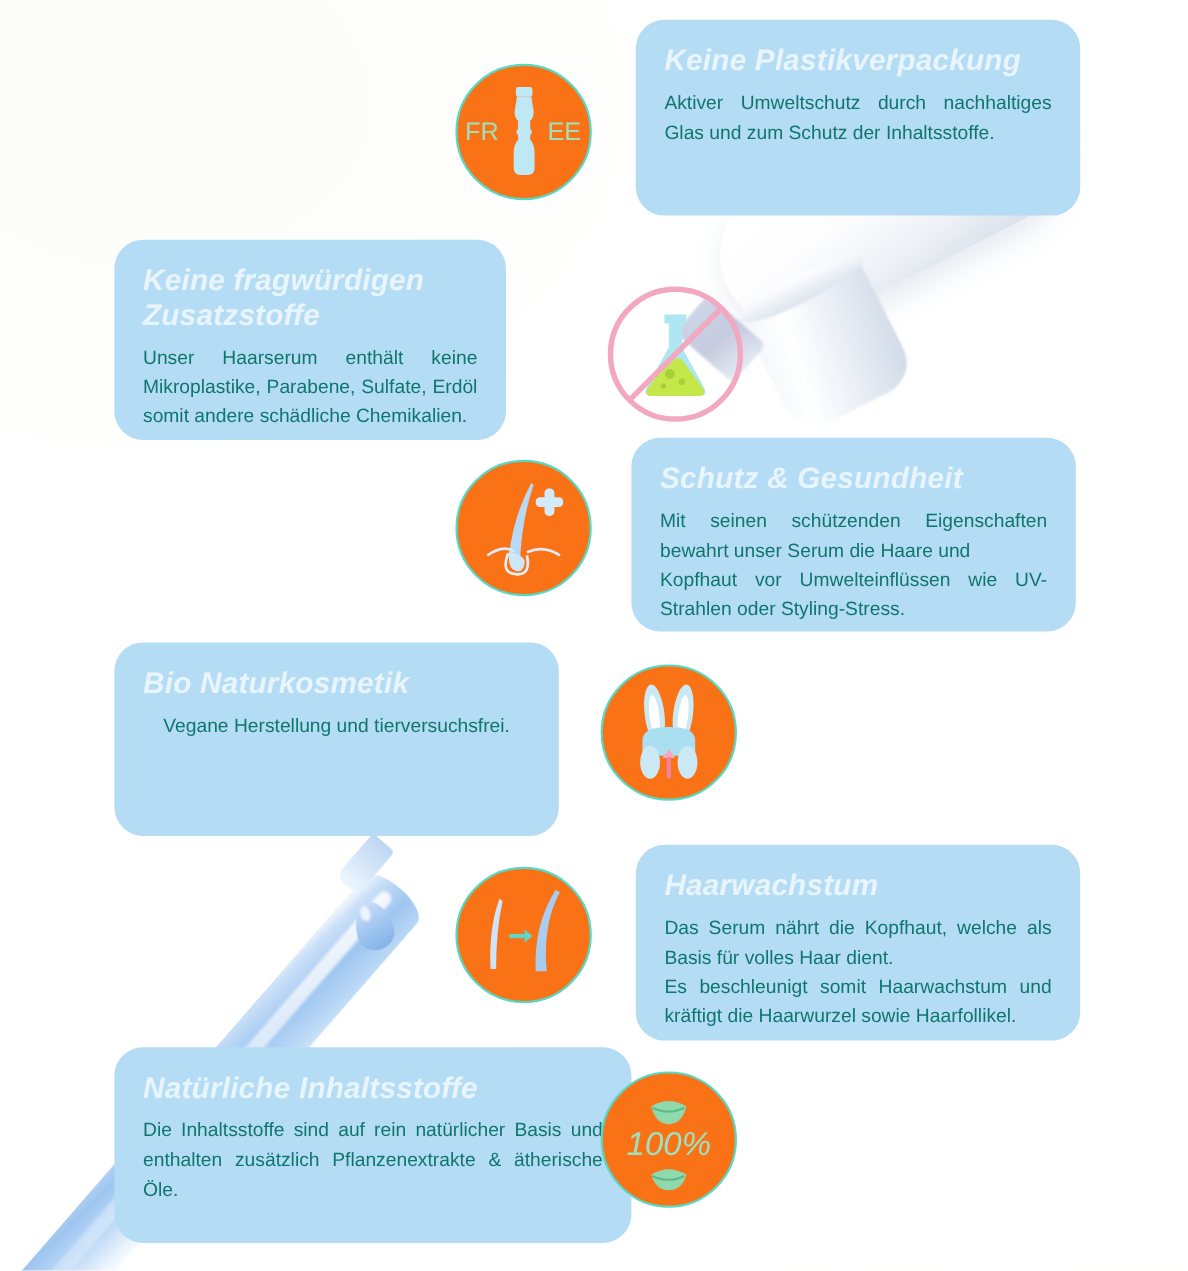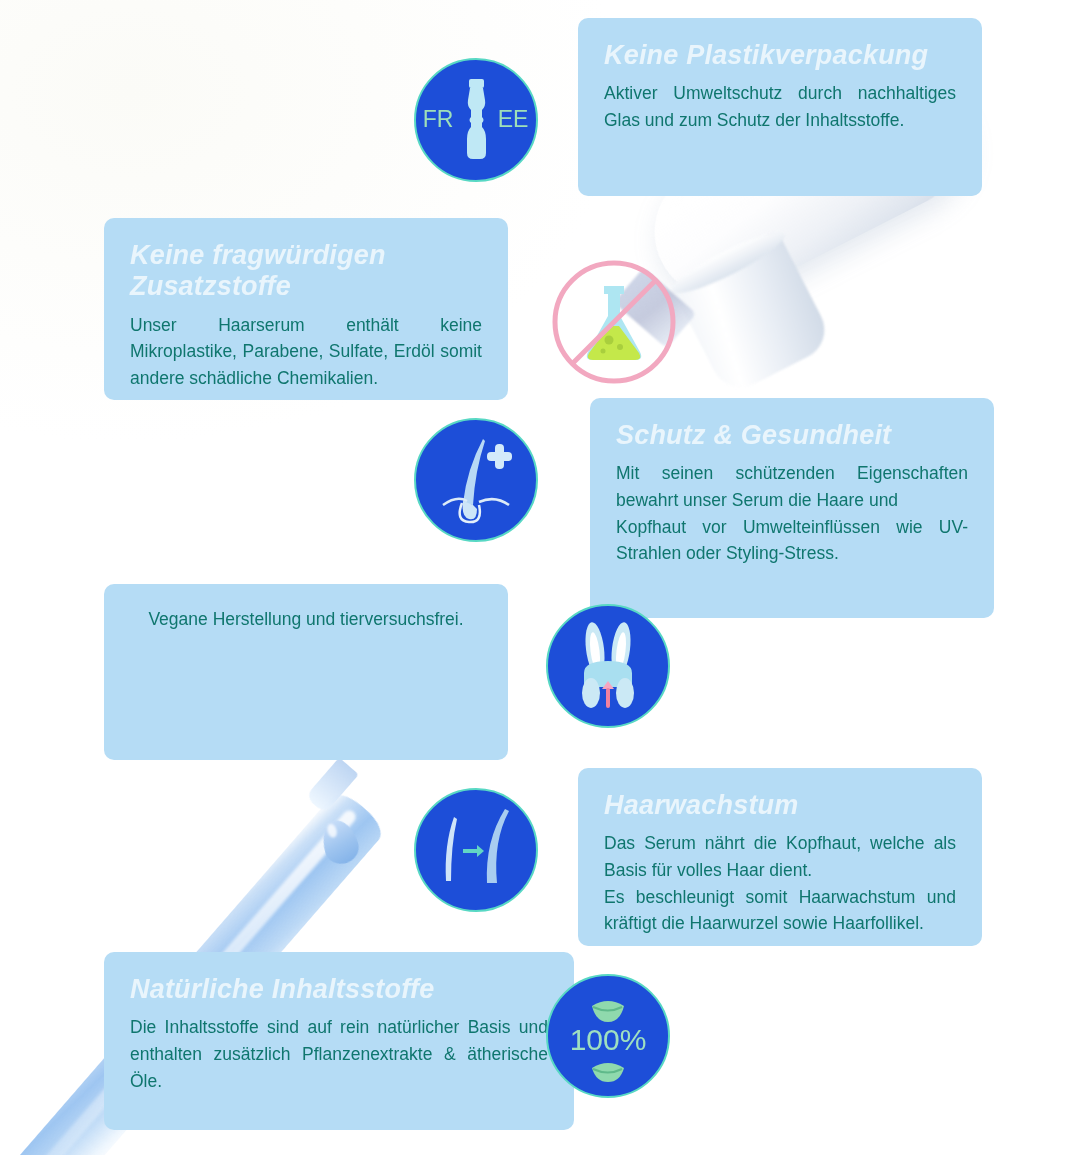--- a/index.html
+++ b/index.html
@@ -162,21 +162,21 @@
     width: 9px; height: 14px;
     border-radius: 50%;
     background: rgba(255,255,255,0.75);
     filter: blur(1.2px);
   }
 
   
   .card {
     position: absolute;
     background: #b5dcf5;
-    border-radius: 10px;
+    border-radius: 26px;
     padding: 22px 26px 18px 26px;
   }
   .card-title {
     font-size: 27px;
     font-style: italic;
     font-weight: bold;
     color: #e9f5fc;
     line-height: 1.16;
     letter-spacing: 0.2px;
     margin-bottom: 9px;
@@ -185,46 +185,46 @@
   .card-body {
     font-size: 17.5px;
     color: #0f766e;
     line-height: 1.52;
     text-align: justify;
     white-space: pre-line;
   }
   .card-body.nojustify { text-align: center; }
 
   #card-plastic    { left: 578px; top: 18px;   width: 404px; height: 178px; }
-  #card-additives  { left: 104px; top: 218px;  width: 404px; height: 182px; }
-  #card-protection { left: 590px; top: 398px;  width: 404px; height: 220px; }
+  #card-additives  { left: 104px; top: 218px;  width: 356px; height: 182px; }
+  #card-protection { left: 574px; top: 398px;  width: 404px; height: 176px; }
   #card-organic    { left: 104px; top: 584px;  width: 404px; height: 176px; }
   #card-growth     { left: 578px; top: 768px;  width: 404px; height: 178px; }
   #card-natural    { left: 104px; top: 952px;  width: 470px; height: 178px; }
 
   
   .icon-badge {
     position: absolute;
     width: 124px;
     height: 124px;
     border-radius: 50%;
     border: 2.5px solid #58d8c4;
-    background: #1d4ed8;
+    background: #f97316;
     display: flex;
     align-items: center;
     justify-content: center;
   }
   .icon-badge.no-border { border: none; background: transparent; }
 
   #icon-free      { left: 414px; top: 58px; }
   #icon-nochem    { left: 546px; top: 254px; width: 136px; height: 136px; }
   #icon-follicle  { left: 414px; top: 418px; }
   #icon-bunny     { left: 546px; top: 604px; }
   #icon-hairgrow  { left: 414px; top: 788px; }
-  #icon-hundred   { left: 546px; top: 974px; }
+  #icon-hundred   { left: 546px; top: 974px; font-style: italic; }
 
   .icon-badge svg { display: block; }
 
   
 </style>
 </head>
 <body>
 
 <div class="page-wash"></div>
 
@@ -251,20 +251,21 @@
   <div class="card-body">Unser Haarserum enthält keine Mikroplastike, Parabene, Sulfate, Erdöl somit andere schädliche Chemikalien.</div>
 </div>
 
 <div class="card" id="card-protection">
   <div class="card-title">Schutz &amp; Gesundheit</div>
   <div class="card-body">Mit seinen schützenden Eigenschaften bewahrt unser Serum die Haare und
 Kopfhaut vor Umwelteinflüssen wie UV-Strahlen oder Styling-Stress.</div>
 </div>
 
 <div class="card" id="card-organic">
+  <div class="card-title">Bio Naturkosmetik</div>
   <div class="card-body nojustify">Vegane Herstellung und tierversuchsfrei.</div>
 </div>
 
 <div class="card" id="card-growth">
   <div class="card-title">Haarwachstum</div>
   <div class="card-body">Das Serum nährt die Kopfhaut, welche als Basis für volles Haar dient.
 Es beschleunigt somit Haarwachstum und kräftigt die Haarwurzel sowie Haarfollikel.</div>
 </div>
 
 <div class="card" id="card-natural">

